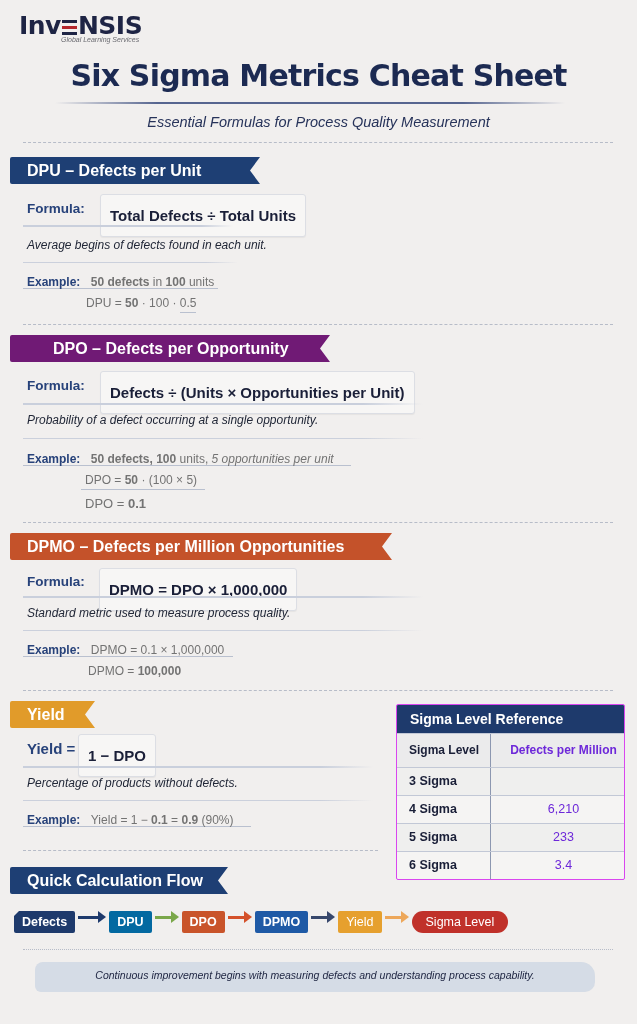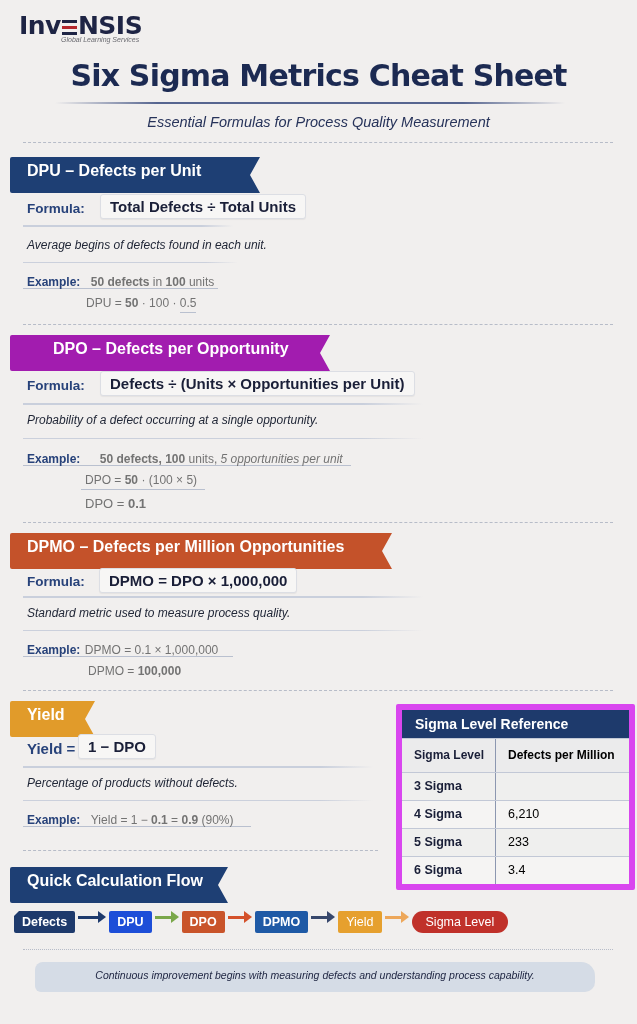--- a/index.html
+++ b/index.html
@@ -19,43 +19,43 @@
   .logo-main .e i.mid { background: #b3262c; }
   .logo-sub { font-size: 7px; font-style: italic; color: #6a6a70; margin-left: 42px; margin-top: -4px; }
 
   
   .title { left: 0; width: 637px; top: 58px; text-align: center; font-family: "DejaVu Sans", sans-serif; font-weight: bold; font-size: 30px; color: #1c2a52; letter-spacing: -0.8px; }
   .title-rule { left: 55px; width: 510px; top: 102px; height: 2px; background: linear-gradient(90deg, rgba(80,95,130,0), #56658f 20%, #56658f 80%, rgba(80,95,130,0)); }
   .subtitle { left: 0; width: 637px; top: 114px; text-align: center; font-style: italic; font-size: 14.5px; color: #27335a; }
   .dash { height: 0; border-top: 1px dashed #b7bcc8; }
 
   
-  .banner { height: 36px; color: #fff; font-weight: bold; font-size: 16px; line-height: 27px; padding-left: 17px; box-sizing: border-box;
+  .banner { height: 27px; color: #fff; font-weight: bold; font-size: 16px; line-height: 27px; padding-left: 17px; box-sizing: border-box;
     clip-path: polygon(0 0, 100% 0, calc(100% - 10px) 50%, 100% 100%, 0 100%); border-radius: 2px 0 0 2px; }
   .b-navy { background: #1e3f74; }
-  .b-green { background: #a21caf; padding-left: 43px; }
+  .b-green { background: #701a75; padding-left: 43px; }
   .b-orange { background: #c4522a; }
   .b-yellow { background: #e19b2a; }
 
   .lbl { color: #27427a; font-weight: bold; font-size: 13.5px; }
-  .fbox { background: #f7f6f5; border: 1px solid #dcdee4; border-radius: 3px; padding: 3px 9px; font-weight: bold; font-size: 15px; color: #1a1f38; box-shadow: 0 1px 1px rgba(0,0,0,0.05); }
+  .fbox { background: #f7f6f5; border: 1px solid #dcdee4; border-radius: 3px; padding: 12px 9px; font-weight: bold; font-size: 15px; color: #1a1f38; box-shadow: 0 1px 1px rgba(0,0,0,0.05); }
   .desc { font-style: italic; font-size: 12px; color: #222838; }
   .rule { height: 2px; background: linear-gradient(90deg, #c9cfdc, #c9cfdc 85%, rgba(201,207,220,0)); }
   .rule-thin { height: 1px; background: linear-gradient(90deg, #cbd0dc, #cbd0dc 85%, rgba(201,207,220,0)); }
   .ex-lbl { color: #27427a; font-weight: bold; font-size: 12px; }
   .ex { font-size: 12px; color: #737373; }
   .ex b { font-weight: bold; }
   .uline { border-bottom: 1px solid #b9c0cf; padding-bottom: 2px; }
 
   
-  .tbl { left: 396px; top: 704px; width: 227px; border: 6px solid #d946ef; background: #f5f4f3; border-radius: 2px; overflow: hidden; }
+  .tbl { left: 396px; top: 704px; width: 227px; border: 1px solid #d946ef; background: #f5f4f3; border-radius: 2px; overflow: hidden; }
   .tbl-head { background: #1e3a6c; color: #fff; font-weight: bold; font-size: 14px; height: 28px; line-height: 28px; padding-left: 13px; }
   .tbl-row { display: flex; height: 27px; line-height: 27px; border-top: 1px solid #c2c8d6; font-size: 12.5px; }
   .tbl-row .c1 { width: 94px; padding-left: 12px; box-sizing: border-box; border-right: 1px solid #8c97b0; font-weight: bold; color: #1a1f38; }
-  .tbl-row .c2 { flex: 1; padding-left: 12px; color: #000000; }
+  .tbl-row .c2 { flex: 1; padding-left: 12px; color: #6d28d9; text-align: center; }
   .tbl-row.hdr { background: #ebebec; height: 33px; line-height: 33px; font-size: 12px; }
   .tbl-row.hdr .c2 { font-weight: bold; }
   .tbl-row.alt { background: #efefee; }
 
   
   .flow { left: 14px; top: 911px; display: flex; }
   .chip { height: 22px; line-height: 22px; color: #fff; font-weight: bold; font-size: 12.5px; padding: 0 8px; border-radius: 2px; }
   .arrow { width: 24px; height: 12px; position: relative; margin: 0 3px; }
   .arrow i { position: absolute; left: 0; right: 7px; top: 5px; height: 3px; }
   .arrow b { position: absolute; right: 0; top: 0; width: 0; height: 0; border-top: 6px solid transparent; border-bottom: 6px solid transparent; border-left: 8px solid; }
@@ -92,39 +92,39 @@
 <div class="abs dash" style="left:23px;width:590px;top:324px;"></div>
 
 <div class="abs banner b-green" style="left:10px;top:335px;width:320px;">DPO – Defects per Opportunity</div>
 <div class="abs lbl" style="left:27px;top:378px;">Formula:</div>
 <div class="abs fbox" style="left:100px;top:371px;">Defects ÷ (Units × Opportunities per Unit)</div>
 <div class="abs rule" style="left:23px;top:403px;width:400px;"></div>
 <div class="abs desc" style="left:27px;top:413px;">Probability of a defect occurring at a single opportunity.</div>
 <div class="abs rule-thin" style="left:23px;top:438px;width:400px;"></div>
 <div class="abs uline" style="left:23px;top:449px;width:328px;height:14px;">
   <span class="ex-lbl" style="margin-left:4px;">Example:</span>
-  <span class="ex" style="margin-left:15px;"><b>50 defects, 100</b><span> units, </span><i>5 opportunities per unit</i></span>
+  <span class="ex" style="margin-left:6px;"><b>50 defects, 100</b><span> units, </span><i>5 opportunities per unit</i></span>
 </div>
 <div class="abs ex uline" style="left:81px;top:473px;width:120px;padding-left:4px;">
   <span>DPO = </span><b>50</b><span> · (100 × 5)</span>
 </div>
 <div class="abs ex" style="left:85px;top:496px;font-size:13px;">
   <span>DPO = </span><b>0.1</b>
 </div>
 <div class="abs dash" style="left:23px;width:590px;top:522px;"></div>
 
 <div class="abs banner b-orange" style="left:10px;top:533px;width:382px;">DPMO – Defects per Million Opportunities</div>
 <div class="abs lbl" style="left:27px;top:574px;">Formula:</div>
 <div class="abs fbox" style="left:99px;top:568px;">DPMO = DPO × 1,000,000</div>
 <div class="abs rule" style="left:23px;top:596px;width:400px;"></div>
 <div class="abs desc" style="left:27px;top:606px;">Standard metric used to measure process quality.</div>
 <div class="abs rule-thin" style="left:23px;top:630px;width:400px;"></div>
 <div class="abs uline" style="left:23px;top:640px;width:210px;height:14px;">
   <span class="ex-lbl" style="margin-left:4px;">Example:</span>
-  <span class="ex" style="">DPMO = 0.1 × 1,000,000</span>
+  <span class="ex" style="margin-left:6px;">DPMO = 0.1 × 1,000,000</span>
 </div>
 <div class="abs ex" style="left:88px;top:664px;">
   <span>DPMO = </span><b>100,000</b>
 </div>
 <div class="abs dash" style="left:23px;width:590px;top:690px;"></div>
 
 <div class="abs banner b-yellow" style="left:10px;top:701px;width:85px;">Yield</div>
 <div class="abs lbl" style="left:27px;top:740px;font-size:15px;">Yield =</div>
 <div class="abs fbox" style="left:78px;top:734px;">1 − DPO</div>
 <div class="abs rule" style="left:23px;top:766px;width:350px;"></div>
@@ -159,21 +159,21 @@
   </div>
 </div>
 
 <div class="abs banner b-navy" style="left:10px;top:867px;width:218px;">Quick Calculation Flow</div>
 <div class="abs flow">
   <div class="chip" style="background:#1e3a6c;clip-path:polygon(5px 0,100% 0,100% 100%,0 100%,0 5px);">Defects</div>
   <div class="arrow" style="width:28px;">
       <i style="background:#1e3a6c"></i>
       <b style="border-left-color:#1e3a6c"></b>
     </div>
-  <div class="chip" style="background:#1d4ed8;">DPU</div>
+  <div class="chip" style="background:#0369a1;">DPU</div>
   <div class="arrow">
       <i style="background:#7aa74a"></i>
       <b style="border-left-color:#7aa74a"></b>
     </div>
   <div class="chip" style="background:#c9542a;">DPO</div>
   <div class="arrow">
       <i style="background:#d4512a"></i>
       <b style="border-left-color:#d4512a"></b>
     </div>
   <div class="chip" style="background:#1f5aa6;">DPMO</div>

